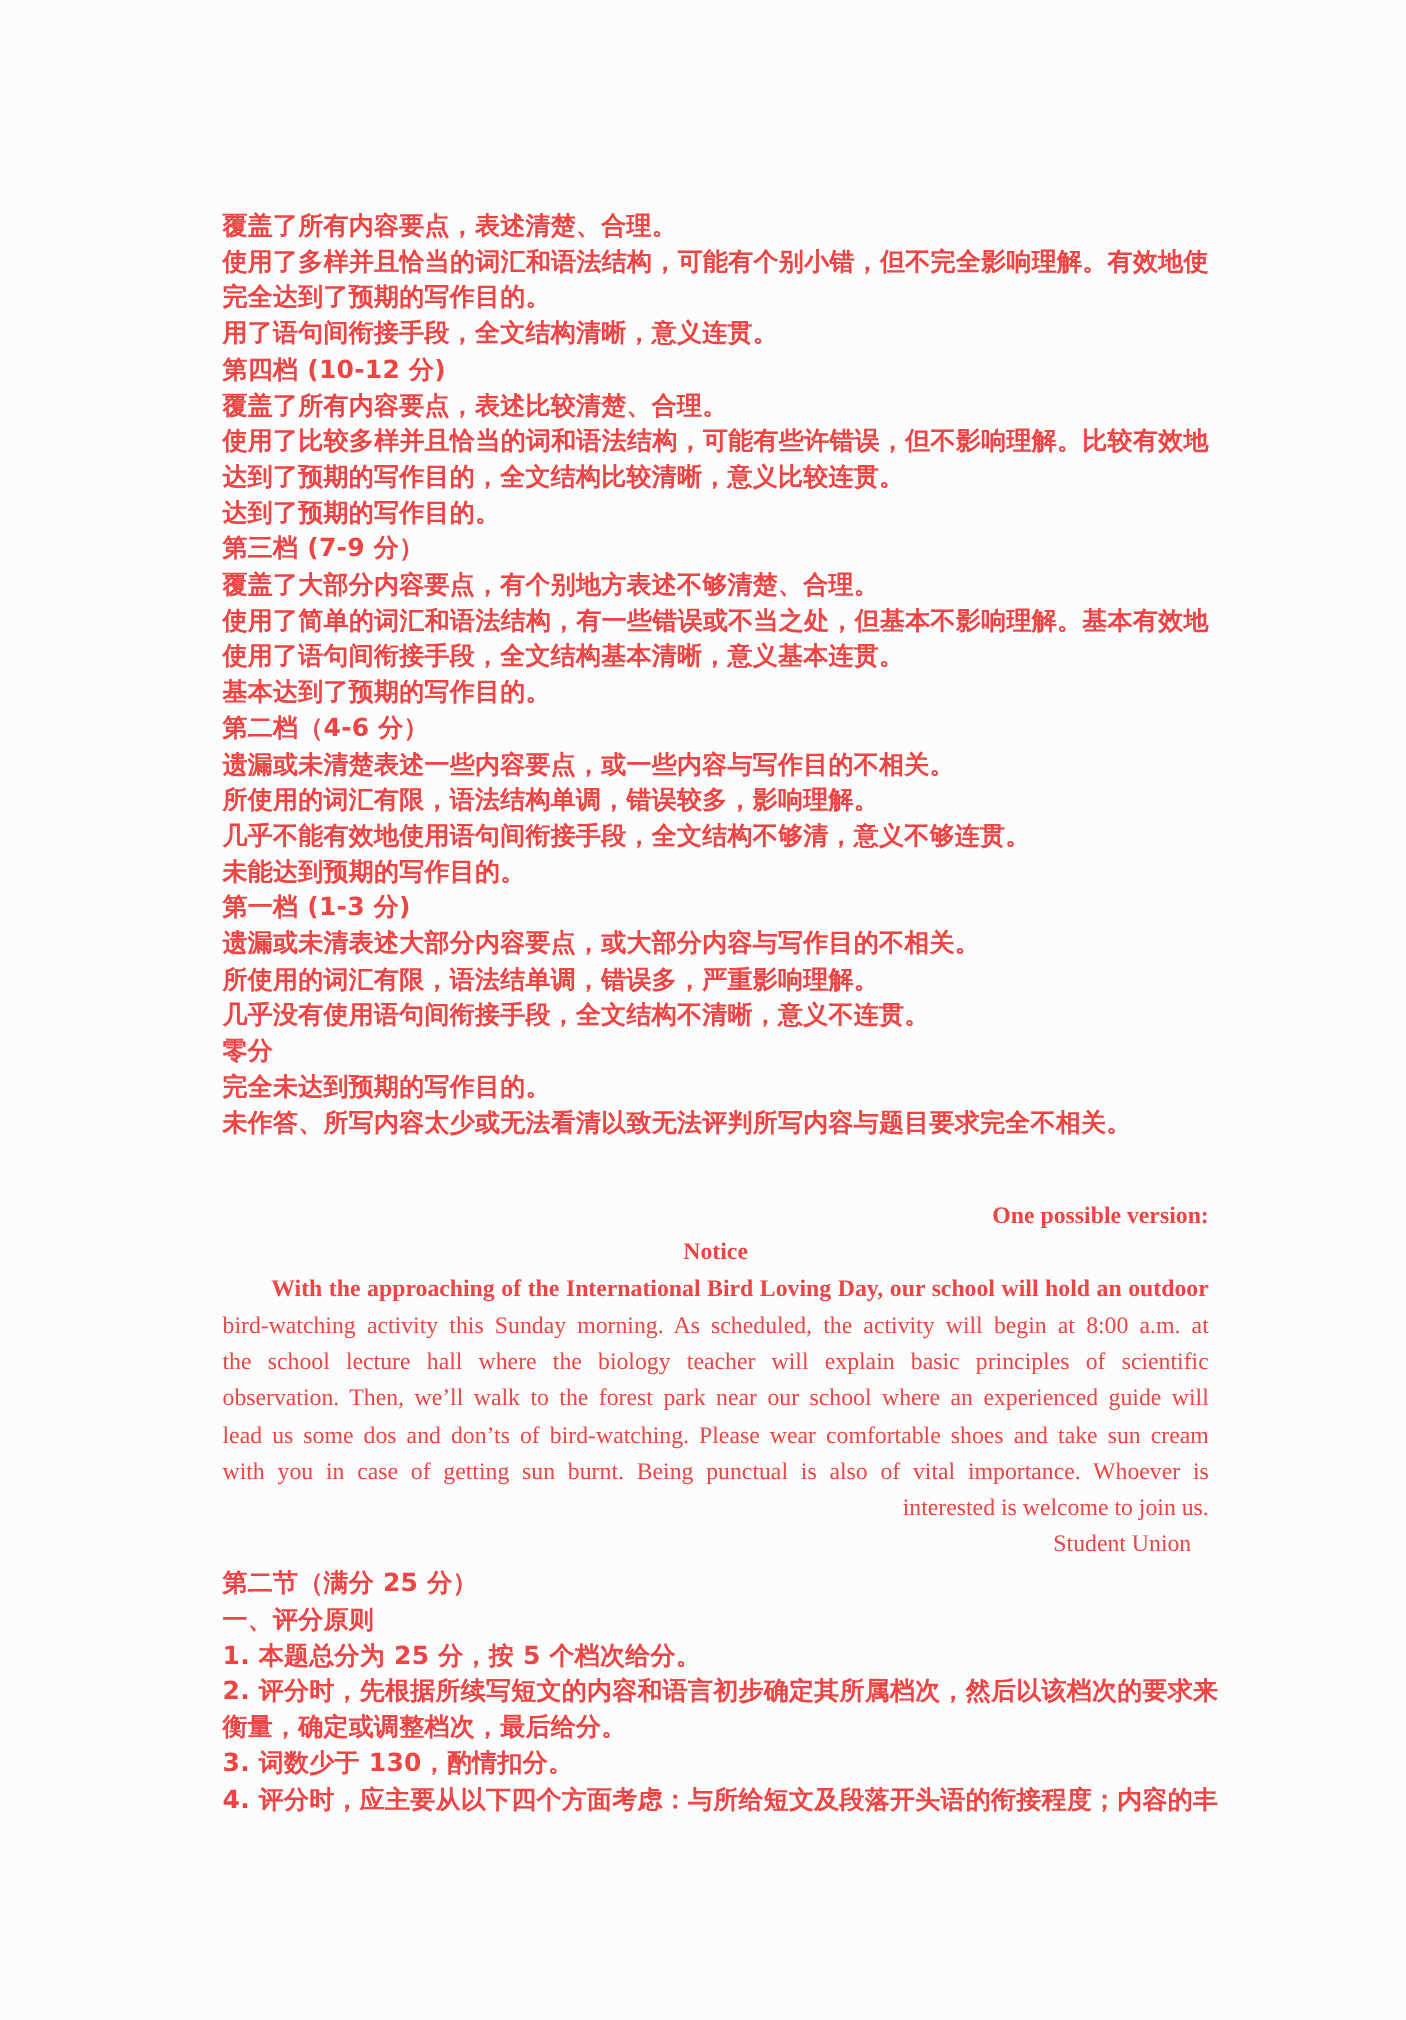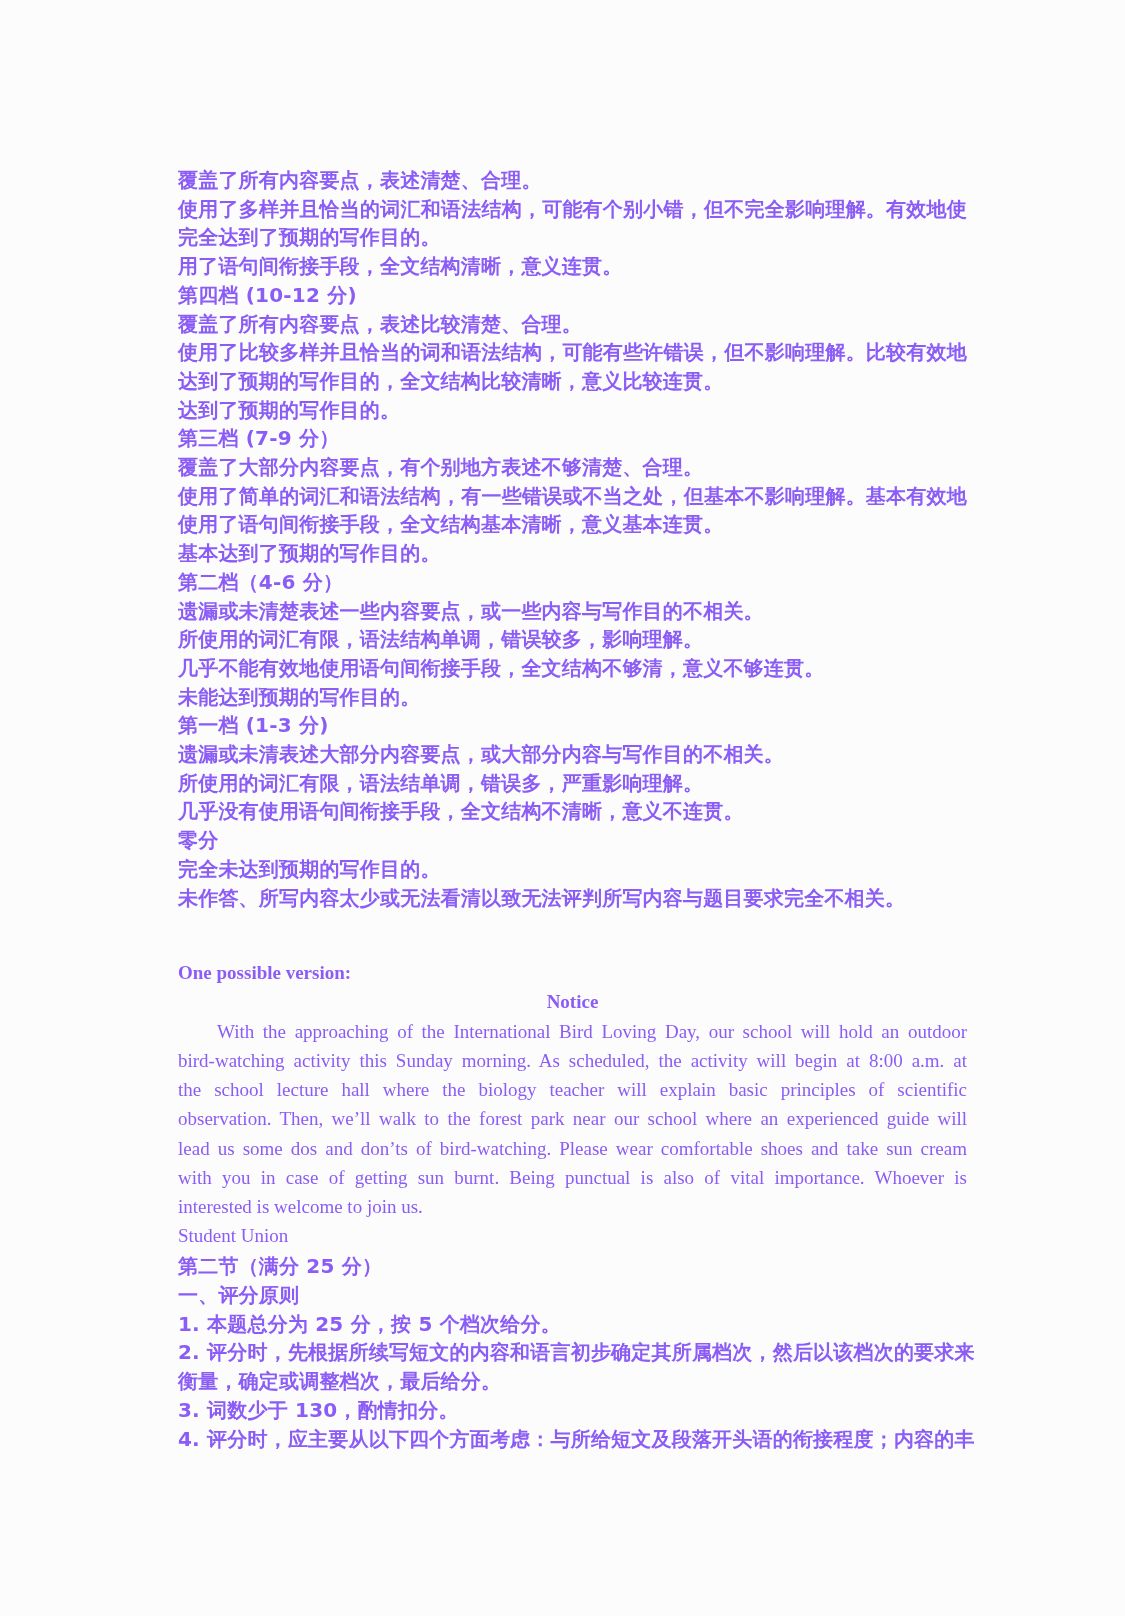--- a/index.html
+++ b/index.html
@@ -30,37 +30,37 @@
     letter-spacing: 0.2px;
     white-space: nowrap;
     text-align: left;
   }
   
   .en-block .line {
     font-family: "Liberation Serif", "DejaVu Serif", serif;
     font-weight: 400;
     font-size: 19px;
     line-height: 29.2px;
-    text-align: left;
+    text-align: right;
   }
   .en-block { margin-top: 46px; }
   .sec2-block { margin-top: 2px; }
   .line.stretch {
     text-align: justify;
     text-align-last: justify;
   }
-  .line.indent { text-indent: 39px; }
+  .line.indent { text-indent: 39px; font-weight: bold; }
   .line.bold { font-weight: 700; }
   .line.center { text-align: center; }
   .line.right { padding-right: 14px; }
 </style>
 </head>
 <body>
 
-<div class="page" style="background: rgb(252, 252, 252); color: #8b5cf6;">
+<div class="page" style="background: rgb(252, 252, 252); color: #ef4444;">
   <div class="content">
 
     <div class="cn-block">
         <div class="line">覆盖了所有内容要点，表述清楚、合理。</div>
         <div class="line stretch">使用了多样并且恰当的词汇和语法结构，可能有个别小错，但不完全影响理解。有效地使</div>
         <div class="line">完全达到了预期的写作目的。</div>
         <div class="line">用了语句间衔接手段，全文结构清晰，意义连贯。</div>
         <div class="line">第四档 (10-12 分)</div>
         <div class="line">覆盖了所有内容要点，表述比较清楚、合理。</div>
         <div class="line stretch">使用了比较多样并且恰当的词和语法结构，可能有些许错误，但不影响理解。比较有效地</div>

